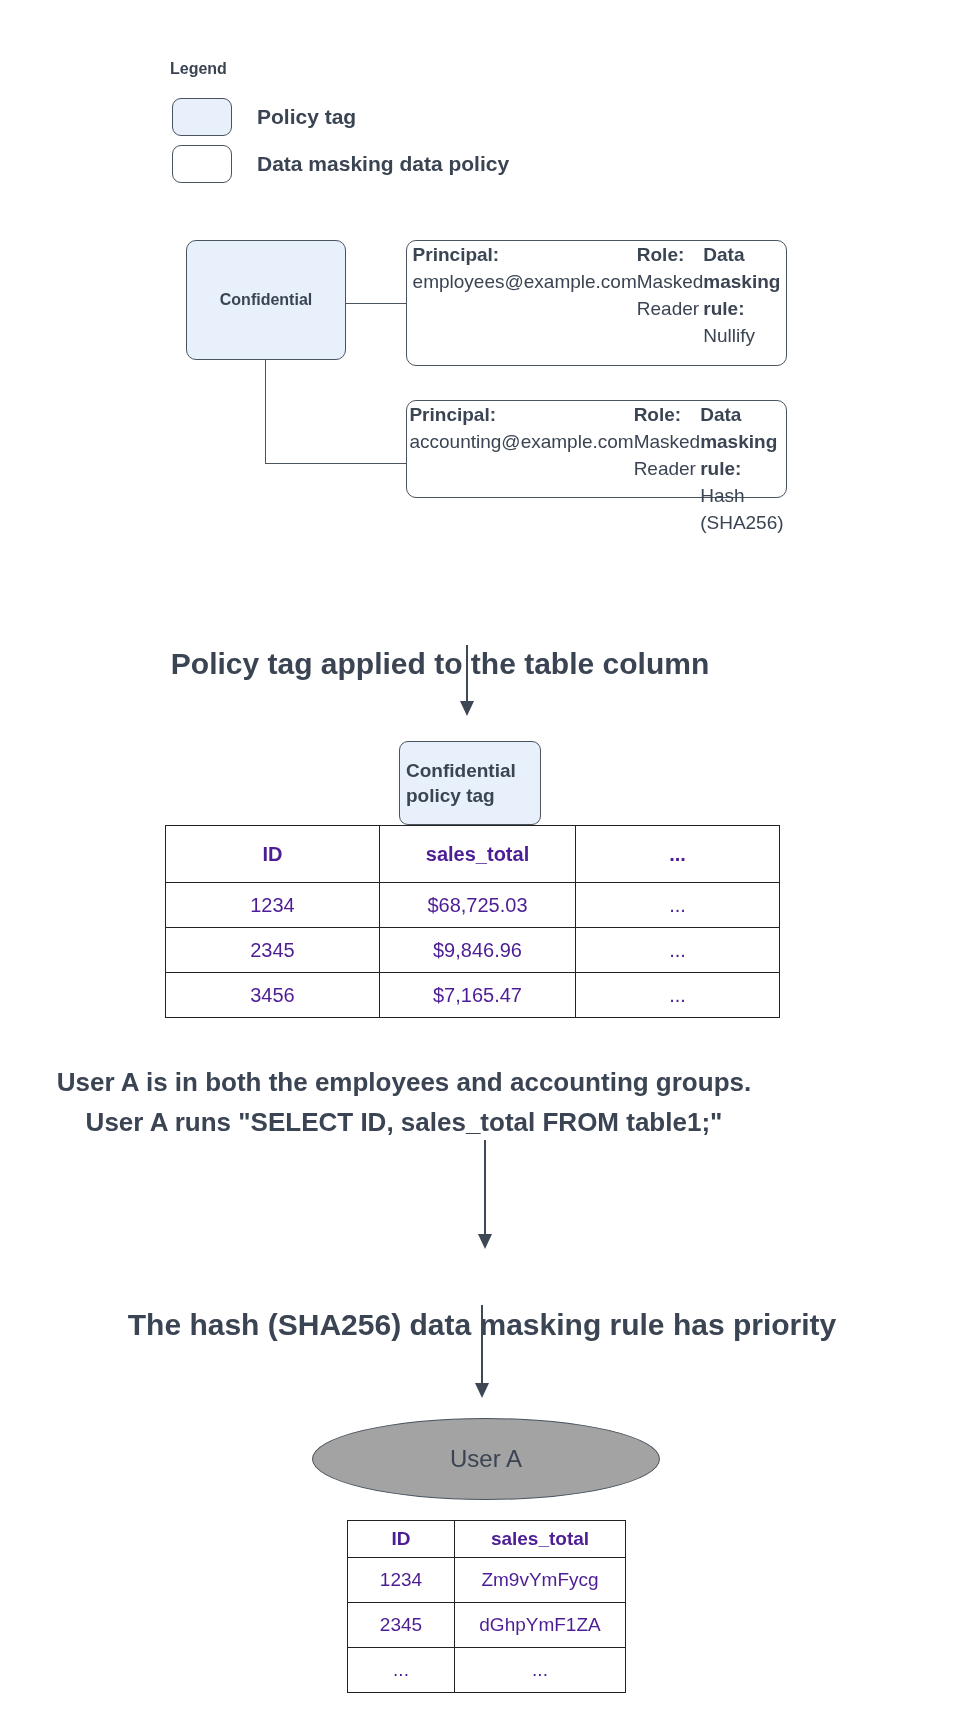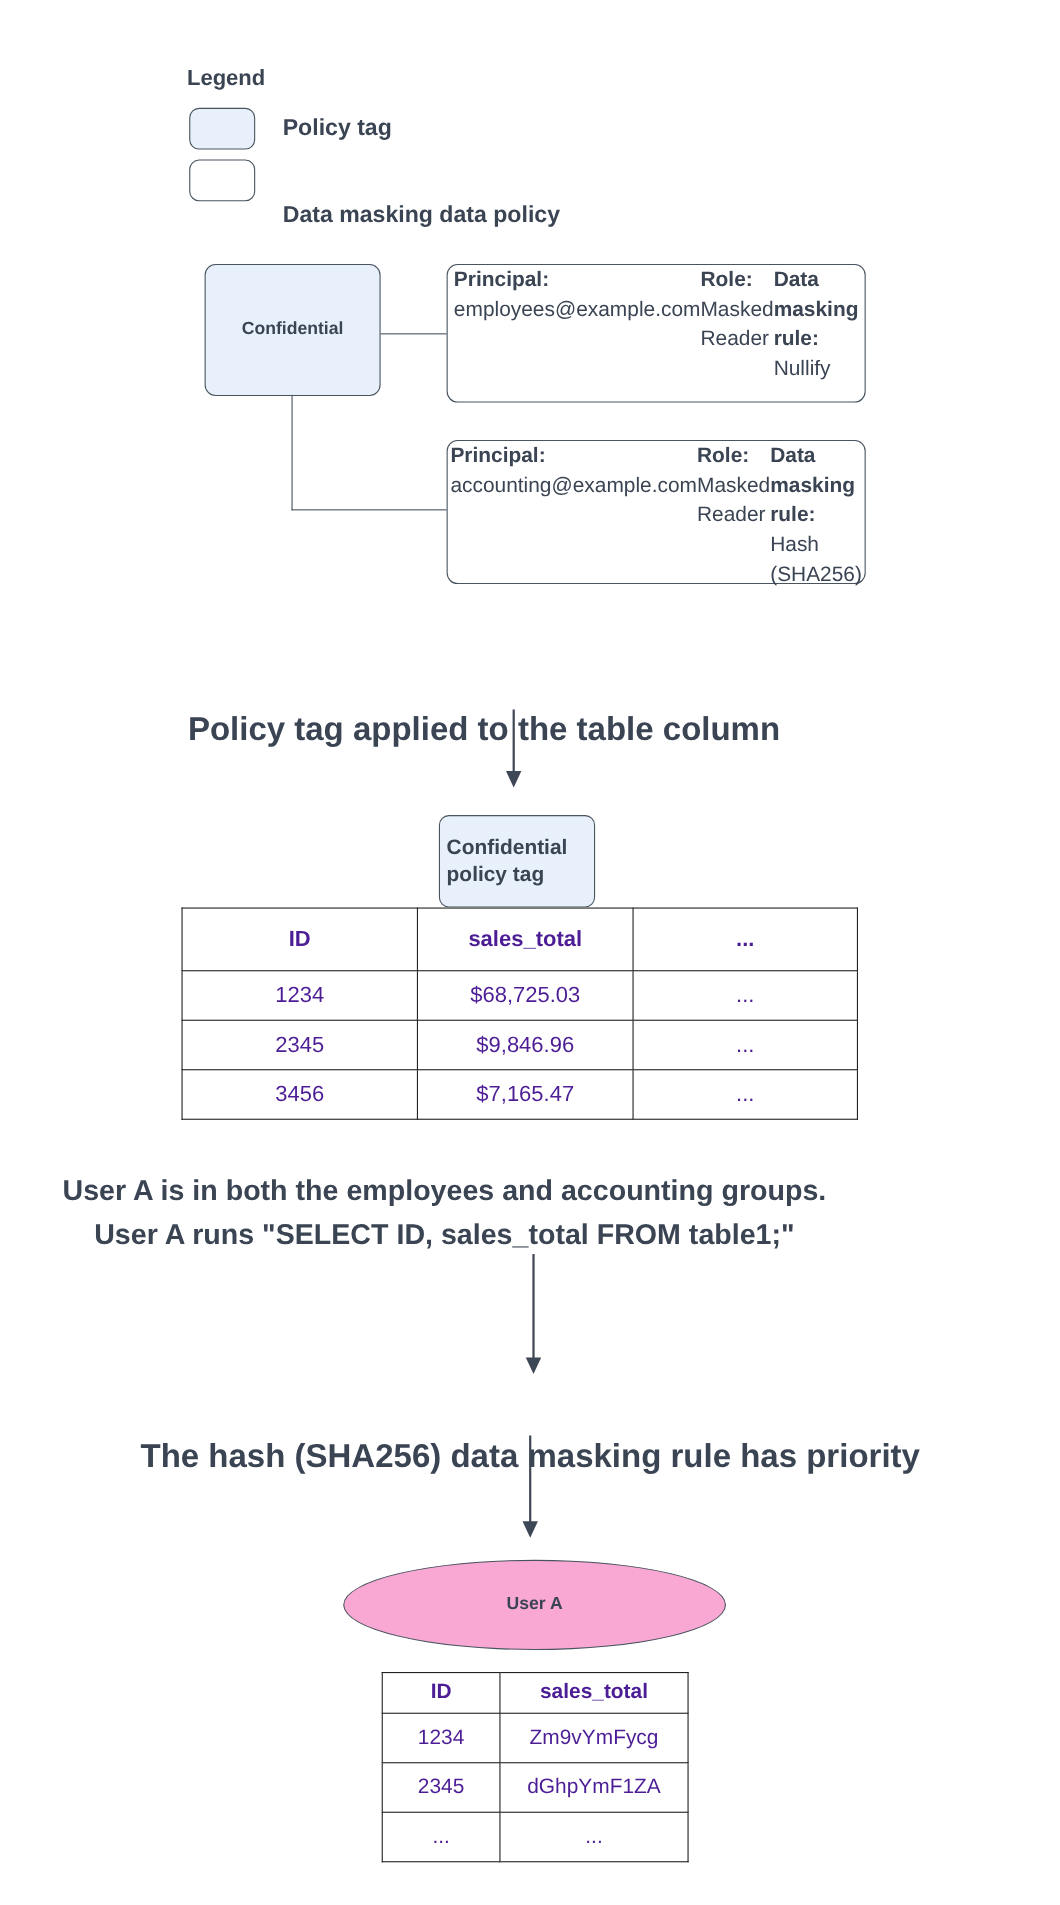--- a/index.html
+++ b/index.html
@@ -1,42 +1,42 @@
 <!DOCTYPE html>
 <html><head>
 <meta charset="utf-8">
 <style>
   html,body{margin:0;padding:0;background:#ffffff;}
   .canvas{
     position:relative;width:964px;height:1732px;background:#ffffff;overflow:hidden;
     font-family:"Liberation Sans","DejaVu Sans",sans-serif;color:#3a4453;
   }
   
-  .legend-title{position:absolute;left:170px;top:60px;font-size:20px;font-weight:700;}
+  .legend-title{position:absolute;left:170px;top:60px;font-size:16px;font-weight:700;}
   .swatch{position:absolute;left:172px;width:60px;height:38px;border:1.5px solid #49545f;border-radius:9px;box-sizing:border-box;}
   .swatch.blue{background:#e7f0fb;top:98px;}
   .swatch.plain{background:#ffffff;top:145px;}
   .legend-label{position:absolute;left:257px;font-size:21px;font-weight:700;line-height:38px;}
   .legend-label.l1{top:98px;}
-  .legend-label.l2{top:145px;margin-top:32px;}
+  .legend-label.l2{top:145px;}
   
   .node-confidential{
     position:absolute;left:186px;top:240px;width:160px;height:120px;box-sizing:border-box;
     background:#e7f0fb;border:1.5px solid #49545f;border-radius:10px;
     display:flex;align-items:center;justify-content:center;
     font-size:16px;font-weight:700;
   }
   .policy-box{
     position:absolute;left:406px;width:381px;box-sizing:border-box;
     background:#ffffff;border:1.5px solid #49545f;border-radius:10px;
     display:flex;flex-direction:row;justify-content:center;
     padding:0 10px;font-size:19px;line-height:27px;
   }
   .policy-box.p1{top:240px;height:126px;}
-  .policy-box.p2{top:400px;height:131px;}
+  .policy-box.p2{top:400px;height:98px;}
   .policy-box b{font-weight:700;}
   
   .line{position:absolute;background:#49545f;}
   .arrow-shaft{position:absolute;width:1.6px;background:#3e4755;}
   .arrow-head{position:absolute;width:0;height:0;border-left:7px solid transparent;border-right:7px solid transparent;border-top:15px solid #3e4755;}
   
   .heading{position:absolute;left:0;width:964px;text-align:center;font-size:30px;font-weight:700;line-height:40px;margin-top:48px;}
   .heading.h1{top:596px;width:880px;}
   .caption{position:absolute;left:0;top:1062px;width:808px;text-align:center;font-size:26px;font-weight:700;line-height:40px;}
   .heading.h2{top:1257px;}
@@ -57,23 +57,23 @@
   .t1 th:nth-child(2){width:195px;}
   .t1 th:nth-child(3){width:203px;}
   .t2{left:347px;top:1520px;width:276px;font-size:19px;}
   .t2 th{height:36px;font-weight:700;}
   .t2 td{height:44px;}
   .t2 th:nth-child(1){width:106px;}
   .t2 th:nth-child(2){width:170px;}
   
   .user-ellipse{
     position:absolute;left:312px;top:1418px;width:348px;height:82px;box-sizing:border-box;
-    border:1.5px solid #49545f;border-radius:50%;background:#f9a8d4;
+    border:1.5px solid #49545f;border-radius:50%;background:#a3a3a3;
     display:flex;align-items:center;justify-content:center;
-    font-size:16px;font-weight:700;
+    font-size:24px;font-weight:400;
   }
 </style>
 </head>
 <body>
 
 <div class="canvas">
 
   <div class="legend-title">Legend</div>
   <div class="swatch blue"></div>
   <div class="legend-label l1">Policy tag</div>

